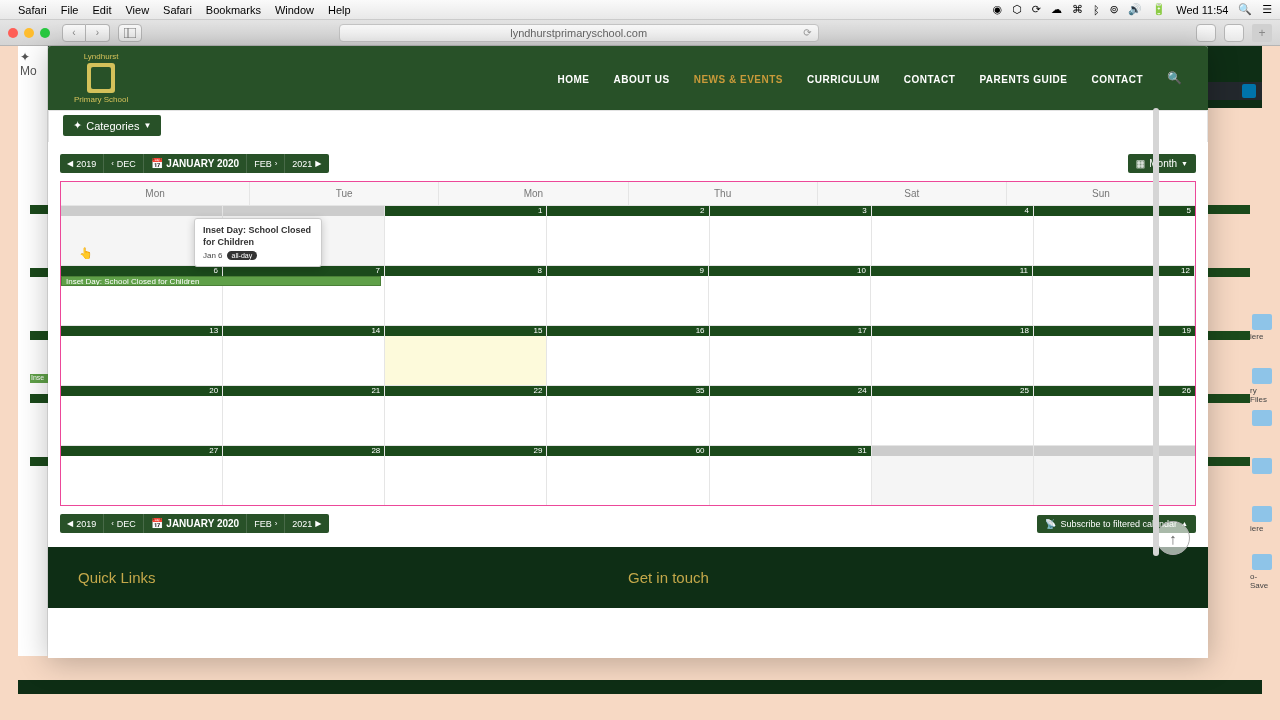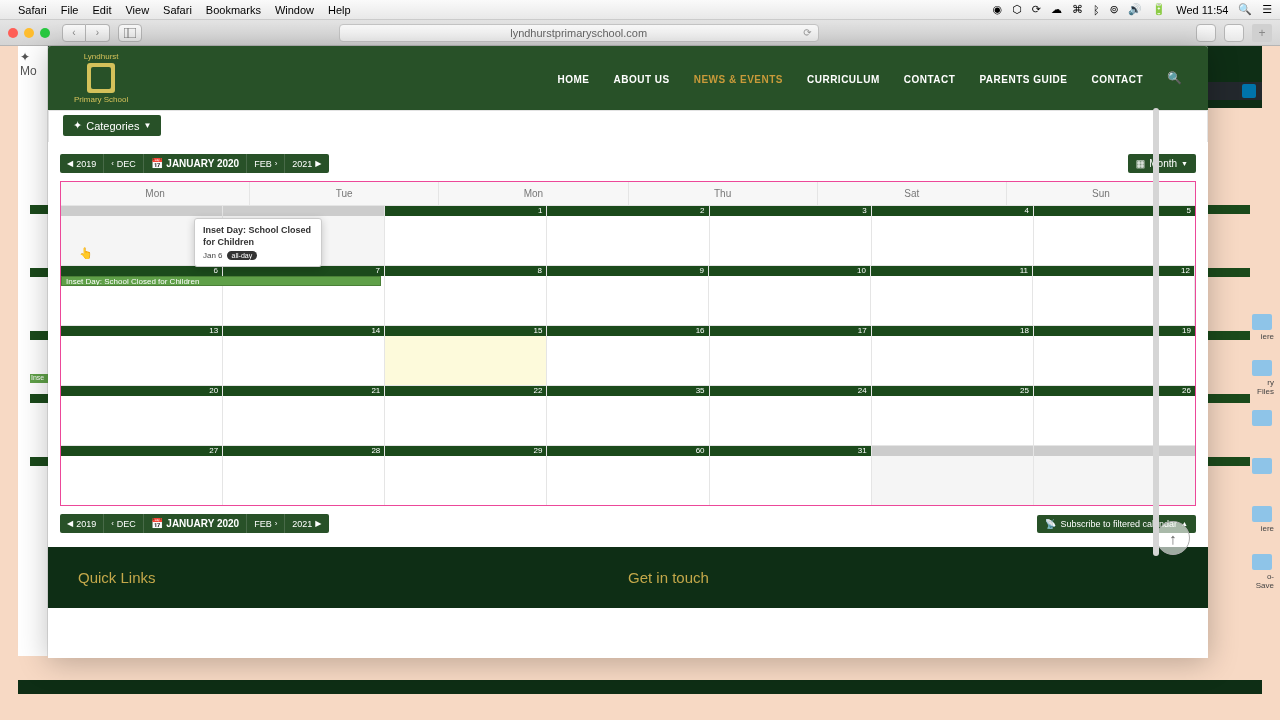--- a/index.html
+++ b/index.html
@@ -25,21 +25,21 @@
 .chrome-right{margin-left:auto;display:flex;gap:8px}
 .chrome-btn{width:20px;height:18px;background:linear-gradient(#fafafa,#e8e8e8);border:1px solid #b5b5b5;border-radius:4px}
 .tabs-plus{width:20px;height:18px;background:#d0d0d0;border-radius:2px;display:flex;align-items:center;justify-content:center;font-size:12px;color:#888}
 .bg-strip{position:absolute;left:18px;right:18px;background:#0e2e15;z-index:1}
 .strip-top{top:46px;height:62px}
 .strip-bottom{top:680px;height:14px}
 .bg-left-panel{position:absolute;left:18px;top:46px;width:30px;height:610px;background:#fff;z-index:2;border-right:1px solid #e5e5e5}
 .bg-admin-bar{position:absolute;left:18px;right:18px;top:82px;height:18px;background:#23282d;z-index:2;display:flex;align-items:center;padding:0 6px}
 .bg-admin-bar .wp{color:#ccc;font-size:11px}
 .bg-admin-bar .adm-right{margin-left:auto;width:14px;height:14px;background:#0073aa;border-radius:2px}
-.desktop-folder{position:absolute;right:6px;width:24px;font-size:8px;text-align:right;color:#444}
+.desktop-folder{position:absolute;right:6px;width:24px;font-size:8px;text-align:left;color:#444}
 .desktop-folder .ficon{width:20px;height:16px;background:#8ec4e8;border-radius:2px;margin:0 auto 2px}
 .main-window{position:absolute;left:48px;top:46px;width:1160px;height:612px;background:#fff;box-shadow:0 4px 30px rgba(0,0,0,0.25);z-index:10;overflow:hidden;border-radius:3px 3px 0 0}
 .site-header{height:64px;background:#285128;display:flex;align-items:center;padding:0 26px}
 .logo-wrap{display:flex;flex-direction:column;align-items:center;justify-content:center;color:#d4c15a;font-size:8px}
 .logo-crest{width:28px;height:30px;background:#d4c15a;border-radius:3px;margin:2px 0;position:relative}
 .logo-crest::after{content:"";position:absolute;left:4px;top:4px;right:4px;bottom:4px;background:#285128;border-radius:2px}
 .site-nav{margin-left:auto;display:flex;align-items:flex-end;gap:24px}
 .nav-link{color:#fff;font-size:10px;font-weight:600;letter-spacing:.5px}
 .nav-link.active{color:#c99a3a}
 .search-ic{color:#fff;font-size:12px}
@@ -150,21 +150,21 @@
 <div class="bg-date-strip" style="top:331px"></div>
 <div class="bg-date-strip" style="top:394px"></div>
 <div class="bg-date-strip" style="top:457px"></div>
 <div style="position:absolute;left:30px;top:374px;width:18px;height:9px;background:#5fa048;z-index:3;font-size:7px;color:#fff;padding-left:1px">Inse</div>
 
 <div id="desktop-folders">
     <div class="desktop-folder" style="top: 314px;">
       <div class="ficon"></div>
       <div>iere</div>
     </div>
-    <div class="desktop-folder" style="top: 360px; margin-left: 40px;">
+    <div class="desktop-folder" style="top: 368px; margin-left: 40px;">
       <div class="ficon"></div>
       <div>ry Files</div>
     </div>
     <div class="desktop-folder" style="top: 410px;">
       <div class="ficon"></div>
       <div></div>
     </div>
     <div class="desktop-folder" style="top: 458px;">
       <div class="ficon"></div>
       <div></div>

